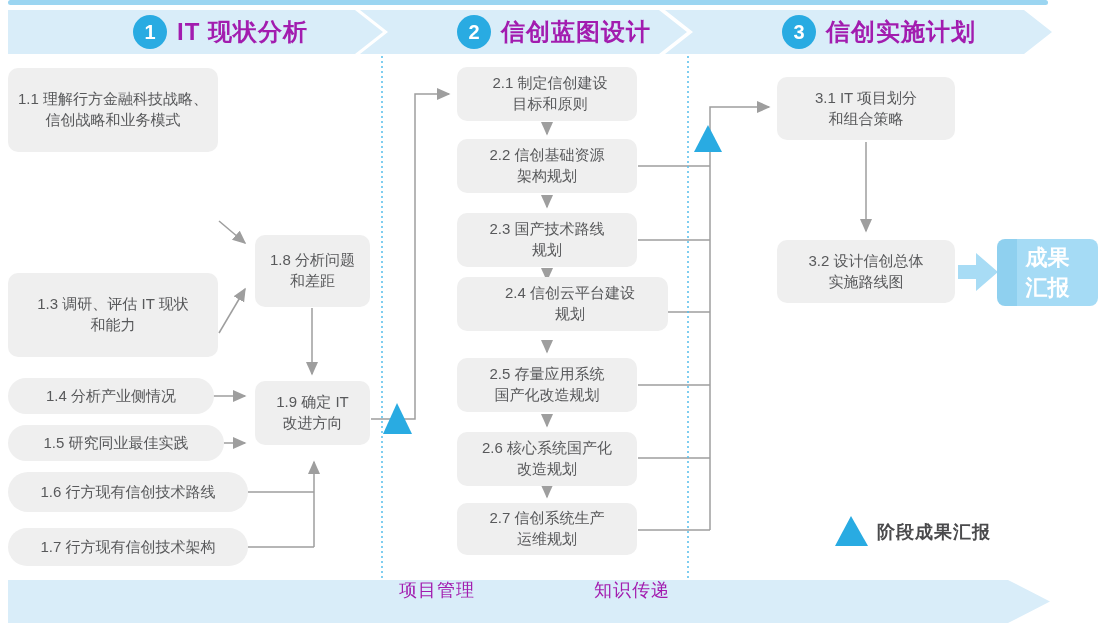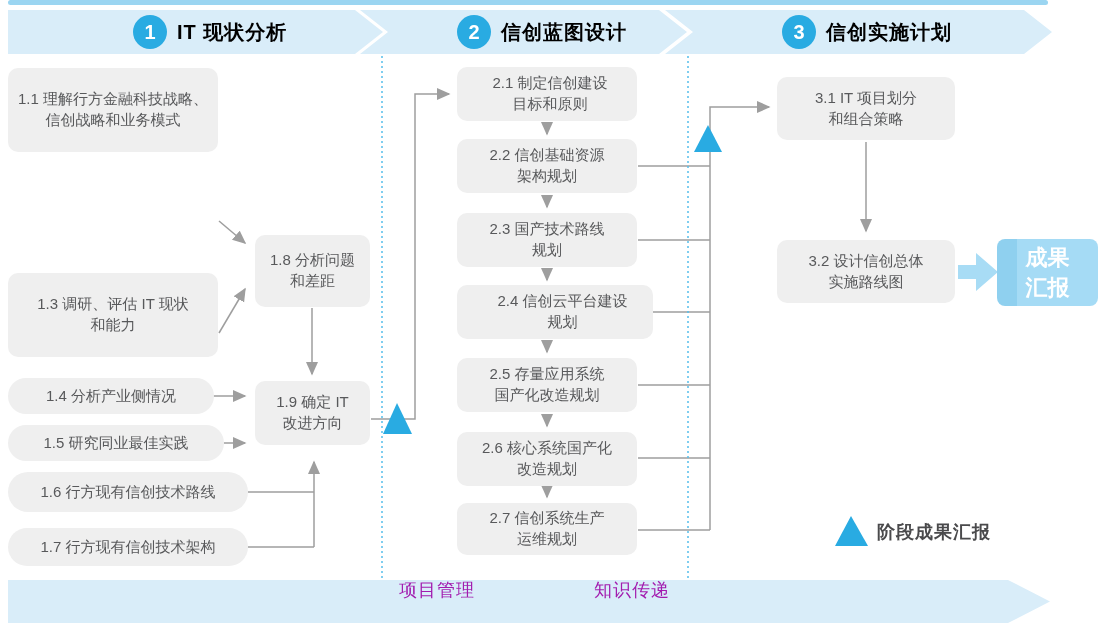--- a/index.html
+++ b/index.html
@@ -13,21 +13,21 @@
   .band2{left:360px;width:327px;
          clip-path:polygon(0 0,299px 0,100% 50%,299px 100%,0 100%,28px 50%);}
   .band3{left:665px;width:387px;
          clip-path:polygon(0 0,359px 0,100% 50%,359px 100%,0 100%,28px 50%);}
   .bandbottom{left:8px;top:580px;width:1042px;height:43px;position:absolute;background:#D9EDF9;
          clip-path:polygon(0 0,1000px 0,100% 50%,1000px 100%,0 100%);}
   .band-content{position:absolute;top:10px;height:44px;display:flex;align-items:center;
          gap:10px;z-index:3;}
   .badge{width:34px;height:34px;border-radius:50%;background:#29ABE2;color:#fff;
          font-weight:bold;font-size:20px;display:flex;align-items:center;justify-content:center;}
-  .band-title{color:#000000;font-weight:bold;font-size:20px;letter-spacing:1px;}
+  .band-title{color:#a21caf;font-weight:bold;font-size:24px;letter-spacing:1px;}
   .gbox{position:absolute;background:#EFEFEF;border-radius:10px;color:#58595B;
         font-size:15px;line-height:1.38;display:flex;align-items:center;justify-content:center;
         text-align:center;white-space:pre-line;z-index:2;padding:2px 4px;box-sizing:border-box;}
   .pill{border-radius:20px;}
   .result{position:absolute;left:997px;top:239px;width:101px;height:67px;border-radius:8px;
         background:linear-gradient(90deg,#8FD0EF 0 20px,#A5DBF5 20px);color:#fff;
         font-weight:bold;font-size:22px;line-height:1.35;display:flex;align-items:center;
         justify-content:center;text-align:center;white-space:pre-line;z-index:2;}
   .bottom-label{position:absolute;top:578px;color:#a21caf;font-weight:normal;font-size:18px;
         letter-spacing:1px;z-index:3;}
@@ -106,21 +106,21 @@
 和差距</div>
   <div class="gbox" style="left:255px;top:381px;width:115px;height:64px;">1.9 确定 IT
 改进方向</div>
 
   <div class="gbox" style="left:457px;top:67px;width:180px;height:54px;padding-left:10px;">2.1 制定信创建设
 目标和原则</div>
   <div class="gbox" style="left:457px;top:139px;width:180px;height:54px;">2.2 信创基础资源
 架构规划</div>
   <div class="gbox" style="left:457px;top:213px;width:180px;height:54px;">2.3 国产技术路线
 规划</div>
-  <div class="gbox" style="left:457px;top:285px;width:196px;height:54px;padding-left:19px;">2.4 信创云平台建设
+  <div class="gbox" style="left:457px;top:277px;width:211px;height:54px;padding-left:19px;">2.4 信创云平台建设
 规划</div>
   <div class="gbox" style="left:457px;top:358px;width:180px;height:54px;">2.5 存量应用系统
 国产化改造规划</div>
   <div class="gbox" style="left:457px;top:432px;width:180px;height:54px;">2.6 核心系统国产化
 改造规划</div>
   <div class="gbox" style="left:457px;top:503px;width:180px;height:52px;">2.7 信创系统生产
 运维规划</div>
 
   <div class="gbox" style="left:777px;top:77px;width:178px;height:63px;">3.1 IT 项目划分
 和组合策略</div>

